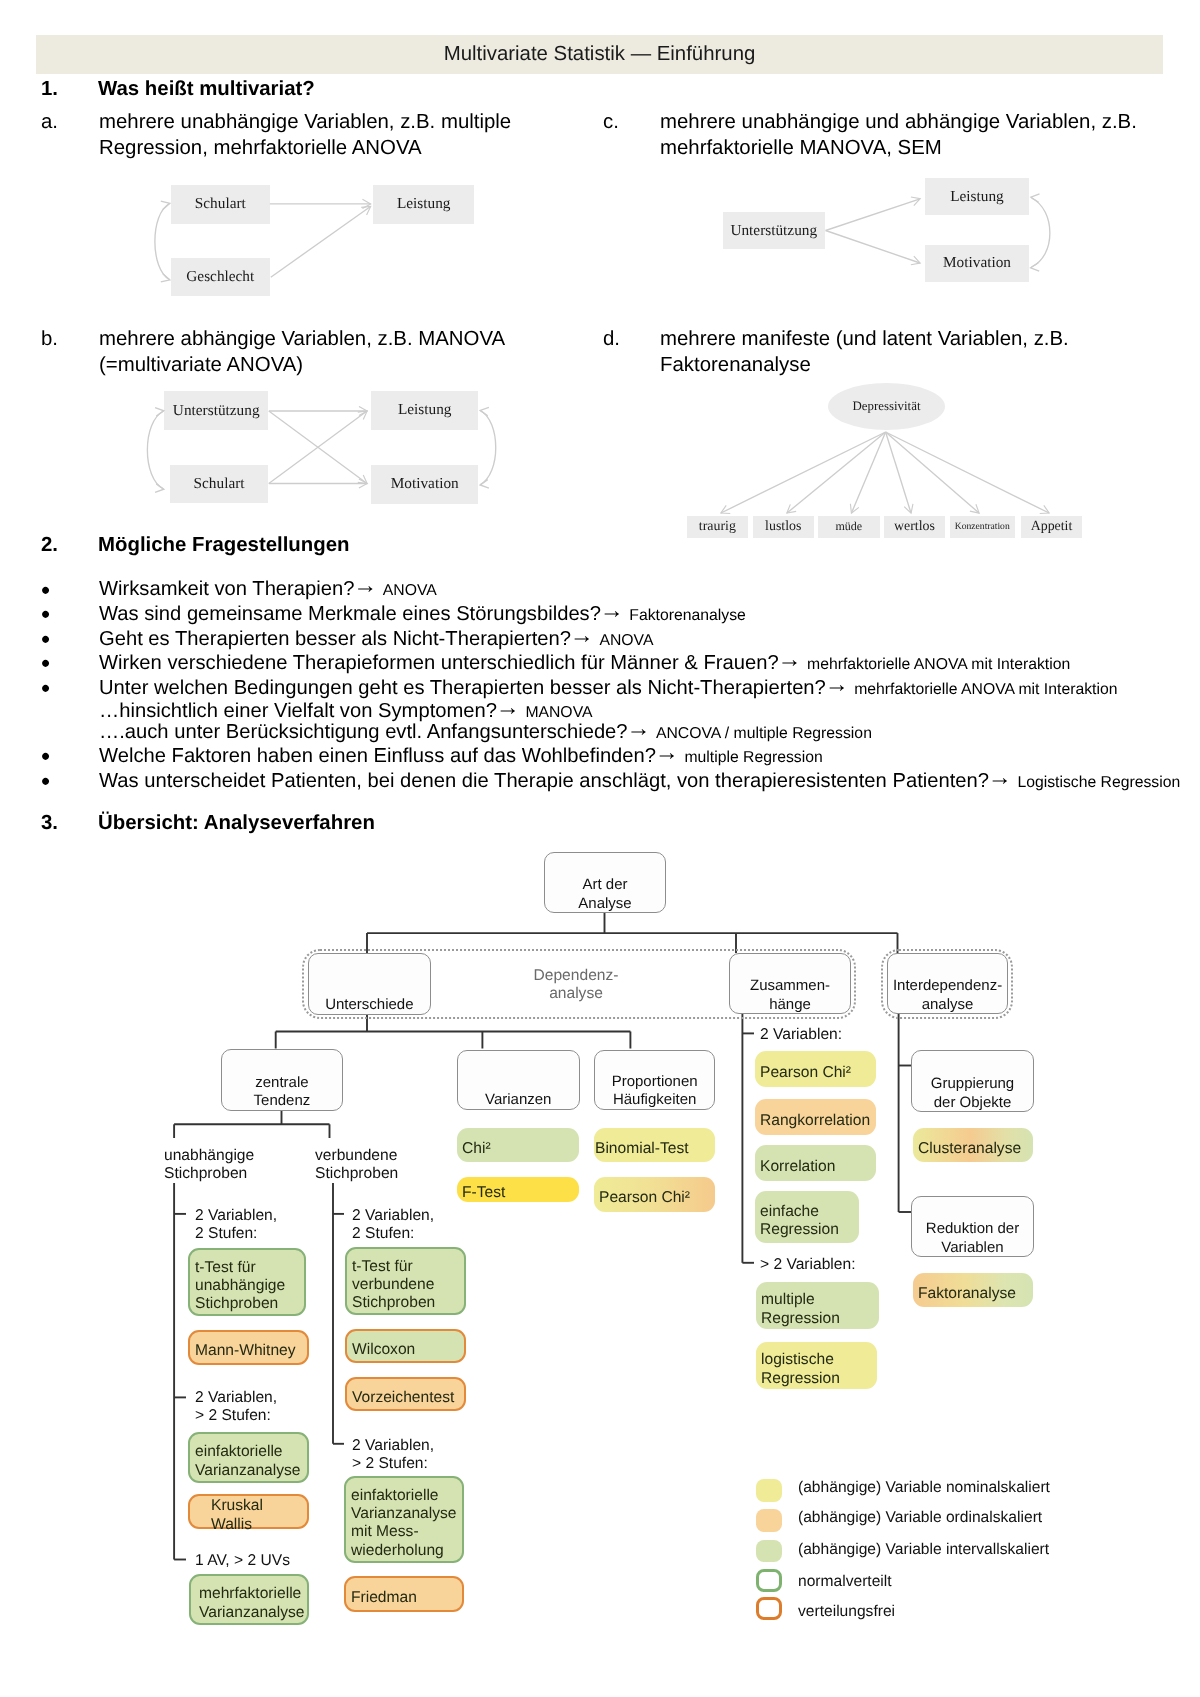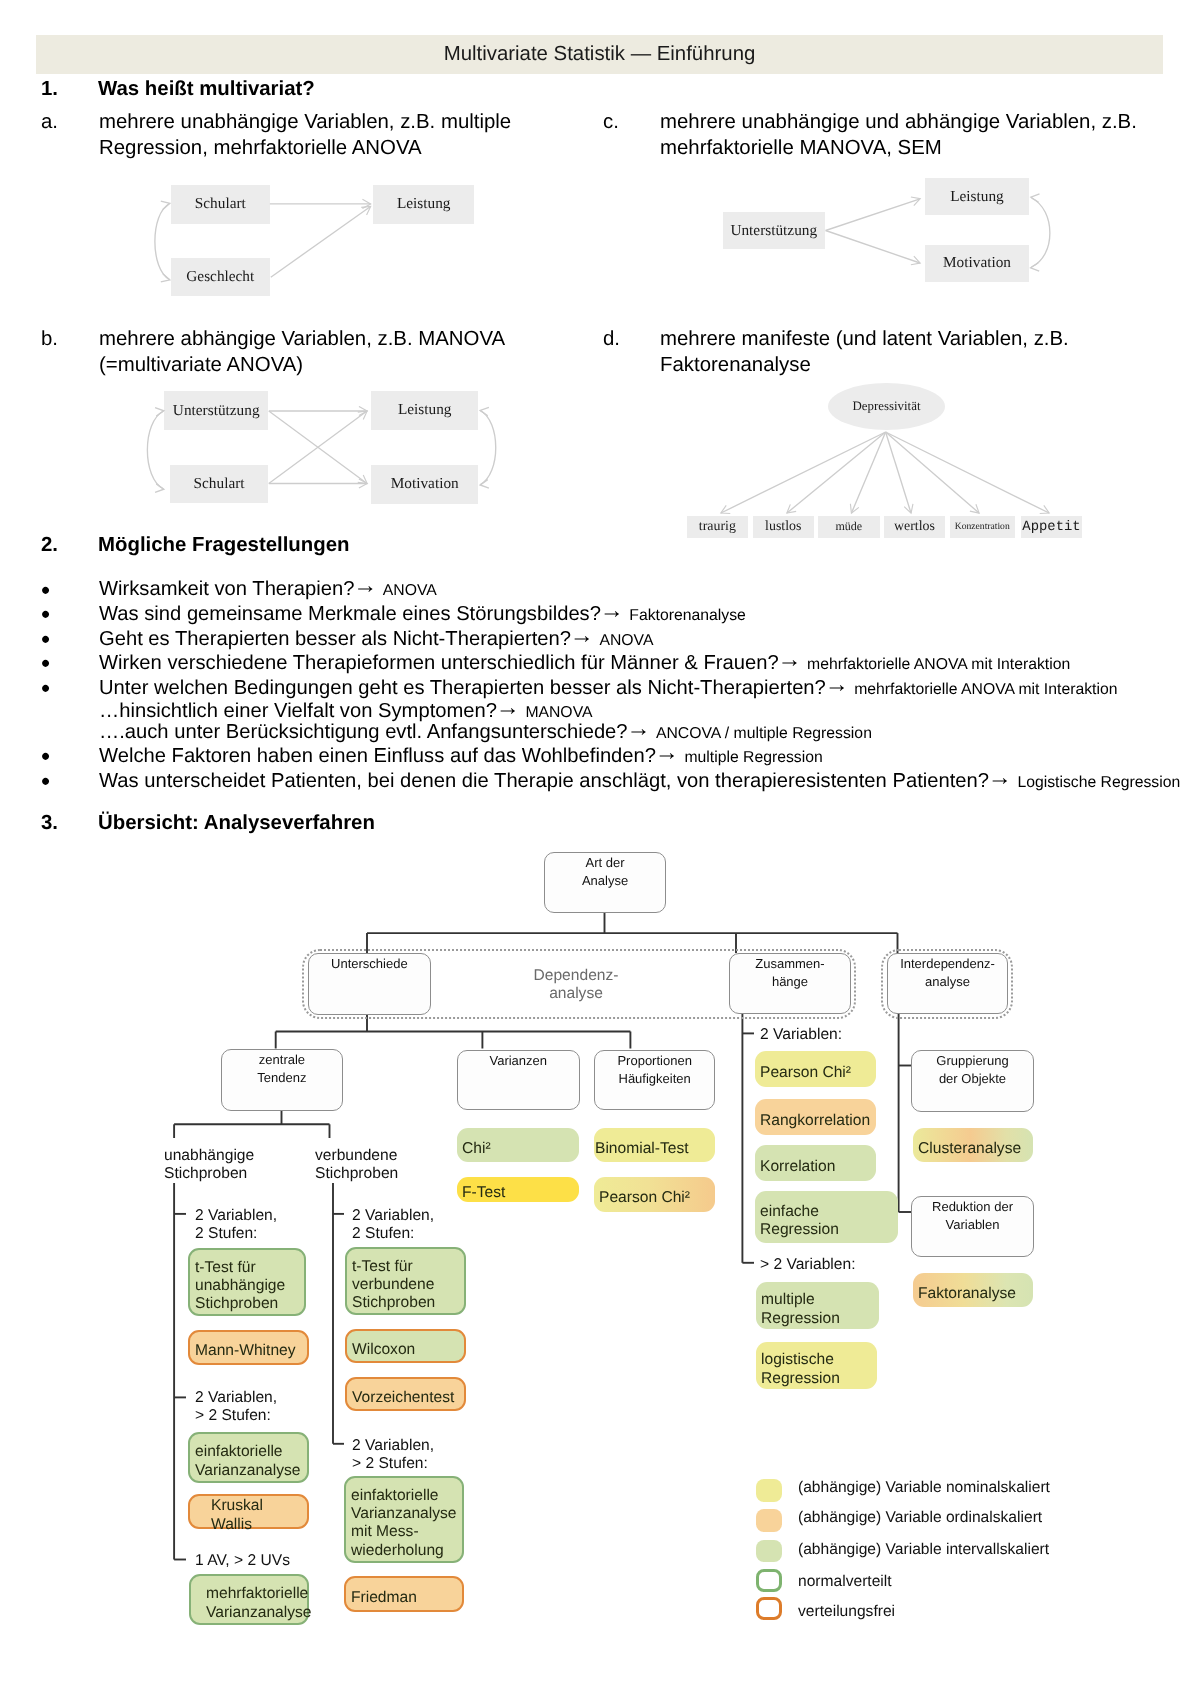--- a/index.html
+++ b/index.html
@@ -20,21 +20,21 @@
   .q span[data-name$="-arrow"]{font-size:24px;margin:0 5.6px 0 -1.2px;position:relative;top:-1.8px;display:inline-block;}
   .gbox{position:absolute;background:#ececec;font-family:"Liberation Serif",serif;
         font-size:15.3px;color:#1a1a1a;display:flex;align-items:center;justify-content:center;
         white-space:nowrap;}
   .gell{position:absolute;background:#ececec;border-radius:50%;font-family:"Liberation Serif",serif;
         font-size:12.9px;color:#1a1a1a;display:flex;align-items:center;justify-content:center;}
   svg.lay{position:absolute;left:0;top:0;width:1200px;height:1697px;overflow:visible;}
   svg#flowlines{z-index:1;}
   .fnode,.pill,.fdot,.btext,.flbl{z-index:2;}
   .fnode{position:absolute;border:1.4px solid #8d8d8d;border-radius:9px;background:#fdfdfd;
-         font-size:13px;line-height:18.3px;color:#111;display:flex;align-items:flex-start;
+         font-size:15px;line-height:18.3px;color:#111;display:flex;align-items:flex-end;
          justify-content:center;text-align:center;box-sizing:border-box;}
   .fnode>div{transform:translateY(1px);}
   .fdot{position:absolute;border:2px dotted #9a9a9a;border-radius:18px;box-sizing:border-box;}
   .flbl{position:absolute;font-size:15.6px;line-height:18.3px;color:#6a6a6a;text-align:center;}
   .btext{position:absolute;font-size:15.6px;line-height:18.3px;color:#111;white-space:nowrap;}
   .pill{position:absolute;border-radius:11px;font-size:15.6px;line-height:18.3px;
         color:#242a12;box-sizing:border-box;display:flex;align-items:center;}
   .pill > span{display:block;transform:translateY(3.8px);}
   .pillb{border-width:2.3px;border-style:solid;}
   .lgsw{position:absolute;border-radius:8px;box-sizing:border-box;}
@@ -69,21 +69,21 @@
 <div class="gbox" style="left:370.7px;top:464.6px;width:107.4px;height:38.7px;" data-name="diagram-b-node-motivation">Motivation</div>
 <div class="gbox" style="left:723.1px;top:211.8px;width:101.5px;height:37.3px;" data-name="diagram-c-node-unterstuetzung">Unterstützung</div>
 <div class="gbox" style="left:925.2px;top:177.8px;width:104px;height:37.2px;" data-name="diagram-c-node-leistung">Leistung</div>
 <div class="gbox" style="left:925.2px;top:245.3px;width:104px;height:36.7px;" data-name="diagram-c-node-motivation">Motivation</div>
 <div class="gell" style="left:828px;top:383px;width:117px;height:47px;" data-name="diagram-d-latent-depressivitaet">Depressivität</div>
 <div class="gbox" style="left:687.2px;top:516px;width:60.7px;height:21.5px;font-size:13.9px;" data-name="diagram-d-indicator-i1">traurig</div>
 <div class="gbox" style="left:752.5px;top:516px;width:60.5px;height:21.5px;font-size:13.9px;" data-name="diagram-d-indicator-i2">lustlos</div>
 <div class="gbox" style="left:818px;top:516px;width:61.5px;height:21.5px;font-size:12px;" data-name="diagram-d-indicator-i3">müde</div>
 <div class="gbox" style="left:884px;top:516px;width:61px;height:21.5px;font-size:13.9px;" data-name="diagram-d-indicator-i4">wertlos</div>
 <div class="gbox" style="left:949.5px;top:516px;width:64.5px;height:21.5px;font-size:9.6px;" data-name="diagram-d-indicator-i5">Konzentration</div>
-<div class="gbox" style="left:1020.5px;top:516px;width:61px;height:21.5px;font-size:13.9px;font-family:Liberation Mono, monospace;" data-name="diagram-d-indicator-i6">Appetit</div>
+<div class="gbox" style="left:1020.5px;top:516px;width:61px;height:21.5px;font-size:13.9px;" data-name="diagram-d-indicator-i6">Appetit</div>
 <svg class="lay" data-name="diagram-arrows-layer">
 <defs>
       <marker id="ah" viewBox="0 0 12 12" refX="10.2" refY="6" markerWidth="11" markerHeight="11" orient="auto-start-reverse" markerUnits="userSpaceOnUse">
         <path d="M1.4,1.0 L10.4,6 L1.4,11" fill="none" stroke="#cdcdcd" stroke-width="1.25" stroke-linecap="butt" stroke-linejoin="miter" data-name="arrowhead-marker-shape"></path>
       </marker>
     </defs>
 <g fill="none" stroke="#cdcdcd" stroke-width="1.35">
 <path d="M269.8,203.9 L370.5,203.9" marker-end="url(#ah)" data-name="arrow-a-schulart-leistung"></path>
 <path d="M270.8,277.2 L370.5,206.5" marker-end="url(#ah)" data-name="arrow-a-geschlecht-leistung"></path>
 <path d="M169.5,203.5 C150,214 150,269 169.5,279.5" data-name="arrow-a-covariance"></path>
@@ -169,21 +169,21 @@
   </div>
 <div class="btext" style="left:195.2px;top:1389.3px;" data-name="flow-label-col1-2var-gt2stufen"><span data-name="flow-label-col1-2var-gt2stufen-line1">2 Variablen,</span><br><span data-name="flow-label-col1-2var-gt2stufen-line2">&gt; 2 Stufen:</span></div>
 <div class="pill pillb" style="left:187.7px;top:1432.1px;width:120.8px;height:51.2px;background:#d5e3b2;border-color:#86b177;" data-name="flow-pill-einfaktorielle-varianzanalyse">
     <span style="padding-left:5px" data-name="flow-pill-einfaktorielle-varianzanalyse-text"><span data-name="flow-pill-einfaktorielle-varianzanalyse-line1">einfaktorielle</span><br><span data-name="flow-pill-einfaktorielle-varianzanalyse-line2">Varianzanalyse</span></span>
   </div>
 <div class="pill pillb" style="left:187.7px;top:1493.9px;width:120.8px;height:35.4px;background:#f8d39a;border-color:#e2893a;" data-name="flow-pill-kruskal-wallis">
     <span style="padding-left:21px" data-name="flow-pill-kruskal-wallis-text"><span data-name="flow-pill-kruskal-wallis-line1">Kruskal Wallis</span></span>
   </div>
 <div class="btext" style="left:195.2px;top:1552.3px;" data-name="flow-label-col1-1av"><span data-name="flow-label-col1-1av-line1">1 AV, &gt; 2 UVs</span></div>
 <div class="pill pillb" style="left:189.3px;top:1574.1px;width:119.6px;height:51.3px;background:#d5e3b2;border-color:#86b177;" data-name="flow-pill-mehrfaktorielle-varianzanalyse">
-    <span style="padding-left:15px" data-name="flow-pill-mehrfaktorielle-varianzanalyse-text"><span data-name="flow-pill-mehrfaktorielle-varianzanalyse-line1">mehrfaktorielle</span><br><span data-name="flow-pill-mehrfaktorielle-varianzanalyse-line2">Varianzanalyse</span></span>
+    <span style="padding-left:8px" data-name="flow-pill-mehrfaktorielle-varianzanalyse-text"><span data-name="flow-pill-mehrfaktorielle-varianzanalyse-line1">mehrfaktorielle</span><br><span data-name="flow-pill-mehrfaktorielle-varianzanalyse-line2">Varianzanalyse</span></span>
   </div>
 <div class="btext" style="left:351.9px;top:1207.2px;" data-name="flow-label-col2-2var-2stufen"><span data-name="flow-label-col2-2var-2stufen-line1">2 Variablen,</span><br><span data-name="flow-label-col2-2var-2stufen-line2">2 Stufen:</span></div>
 <div class="pill pillb" style="left:344.9px;top:1247.2px;width:120.9px;height:68.4px;background:#d5e3b2;border-color:#86b177;" data-name="flow-pill-ttest-verbundene">
     <span style="padding-left:5px" data-name="flow-pill-ttest-verbundene-text"><span data-name="flow-pill-ttest-verbundene-line1">t-Test für</span><br><span data-name="flow-pill-ttest-verbundene-line2">verbundene</span><br><span data-name="flow-pill-ttest-verbundene-line3">Stichproben</span></span>
   </div>
 <div class="pill pillb" style="left:344.9px;top:1329.3px;width:120.9px;height:33.8px;background:#d5e3b2;border-color:#e2893a;" data-name="flow-pill-wilcoxon">
     <span style="padding-left:5px" data-name="flow-pill-wilcoxon-text"><span data-name="flow-pill-wilcoxon-line1">Wilcoxon</span></span>
   </div>
 <div class="pill pillb" style="left:344.9px;top:1377.1px;width:120.9px;height:34.4px;background:#f8d39a;border-color:#e2893a;" data-name="flow-pill-vorzeichentest">
     <span style="padding-left:5px" data-name="flow-pill-vorzeichentest-text"><span data-name="flow-pill-vorzeichentest-line1">Vorzeichentest</span></span>
@@ -210,21 +210,21 @@
 <div class="btext" style="left:760.2px;top:1025.6px;" data-name="flow-label-col3-2var"><span data-name="flow-label-col3-2var-line1">2 Variablen:</span></div>
 <div class="pill " style="left:755.2px;top:1051.1px;width:120.7px;height:36.3px;background:#efeb96;" data-name="flow-pill-pearson-chi2-zusammen">
     <span style="padding-left:5px" data-name="flow-pill-pearson-chi2-zusammen-text"><span data-name="flow-pill-pearson-chi2-zusammen-line1">Pearson Chi²</span></span>
   </div>
 <div class="pill " style="left:755.2px;top:1099.4px;width:120.7px;height:35.9px;background:#f8d39a;" data-name="flow-pill-rangkorrelation">
     <span style="padding-left:5px" data-name="flow-pill-rangkorrelation-text"><span data-name="flow-pill-rangkorrelation-line1">Rangkorrelation</span></span>
   </div>
 <div class="pill " style="left:755.2px;top:1145px;width:120.7px;height:36.1px;background:#d5e3b2;" data-name="flow-pill-korrelation">
     <span style="padding-left:5px" data-name="flow-pill-korrelation-text"><span data-name="flow-pill-korrelation-line1">Korrelation</span></span>
   </div>
-<div class="pill " style="left:755.2px;top:1191.2px;width:143px;height:51.8px;background:#d5e3b2;" data-name="flow-pill-einfache-regression">
+<div class="pill " style="left:755.2px;top:1191.2px;width:104px;height:51.8px;background:#d5e3b2;" data-name="flow-pill-einfache-regression">
     <span style="padding-left:5px" data-name="flow-pill-einfache-regression-text"><span data-name="flow-pill-einfache-regression-line1">einfache</span><br><span data-name="flow-pill-einfache-regression-line2">Regression</span></span>
   </div>
 <div class="btext" style="left:760.2px;top:1255.6px;" data-name="flow-label-col3-gt2var"><span data-name="flow-label-col3-gt2var-line1">&gt; 2 Variablen:</span></div>
 <div class="pill " style="left:755.5px;top:1282.3px;width:123px;height:47px;background:#d5e3b2;" data-name="flow-pill-multiple-regression">
     <span style="padding-left:5px" data-name="flow-pill-multiple-regression-text"><span data-name="flow-pill-multiple-regression-line1">multiple</span><br><span data-name="flow-pill-multiple-regression-line2">Regression</span></span>
   </div>
 <div class="pill " style="left:755.5px;top:1341.9px;width:120.5px;height:47px;background:#efeb96;" data-name="flow-pill-logistische-regression">
     <span style="padding-left:5px" data-name="flow-pill-logistische-regression-text"><span data-name="flow-pill-logistische-regression-line1">logistische</span><br><span data-name="flow-pill-logistische-regression-line2">Regression</span></span>
   </div>
 <div class="pill " style="left:912.5px;top:1127.8px;width:119.5px;height:34px;background:linear-gradient(90deg,#ebe99b 0%,#f5cb90 48%,#e2e0a8 78%,#d5e3b2 100%);" data-name="flow-pill-clusteranalyse">

